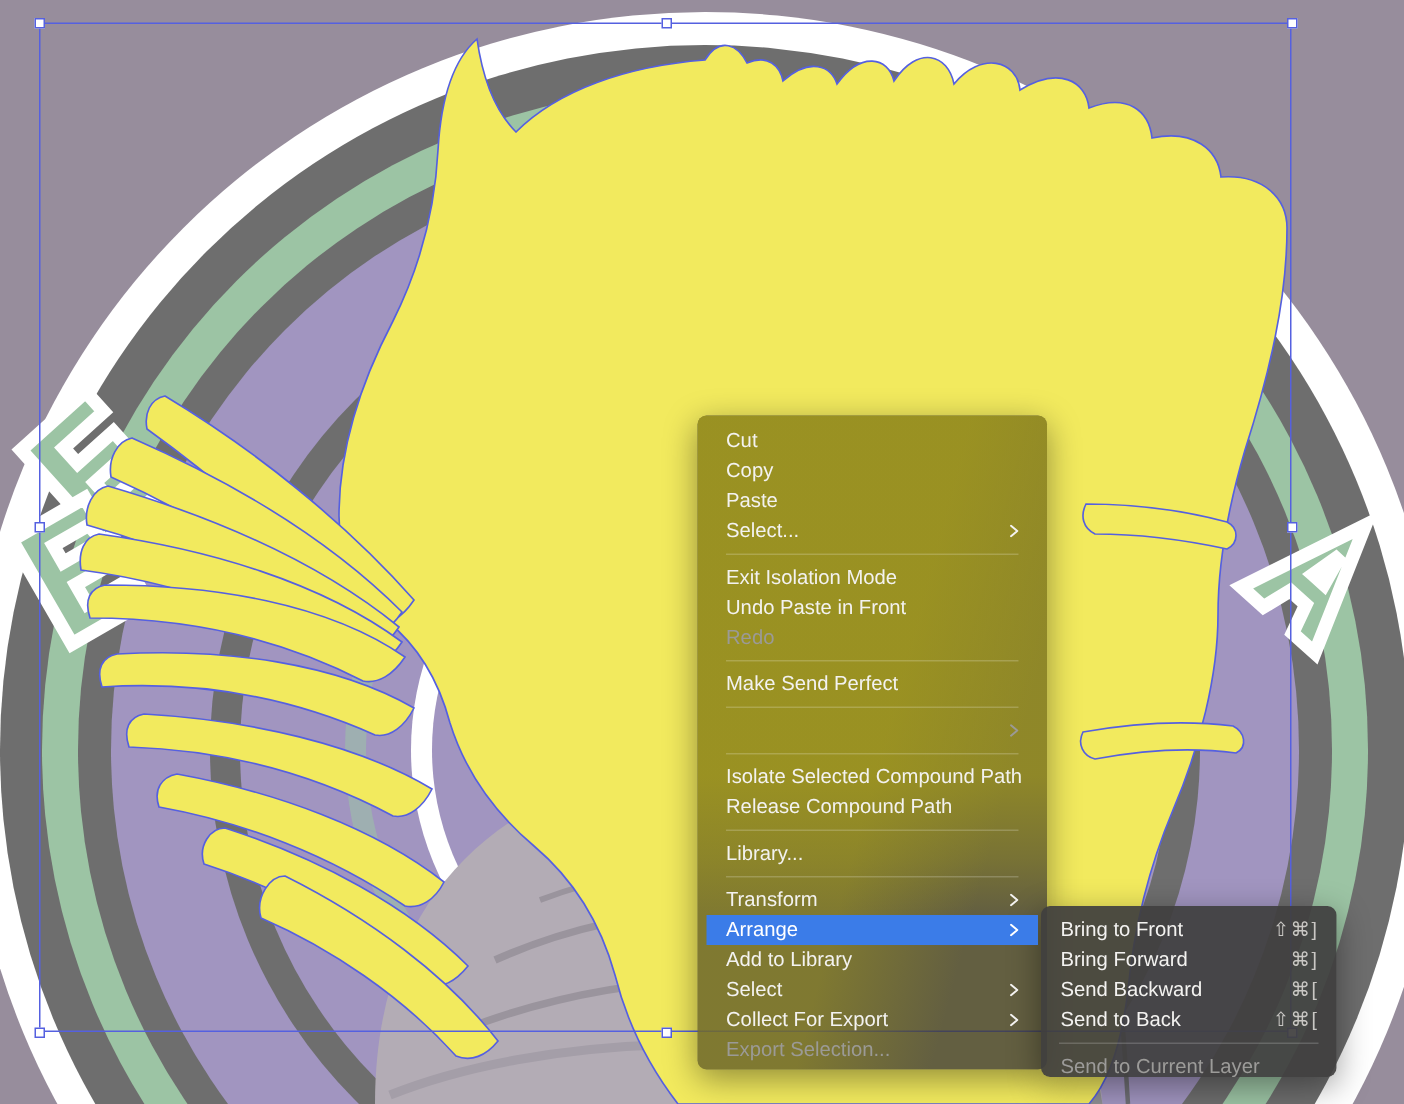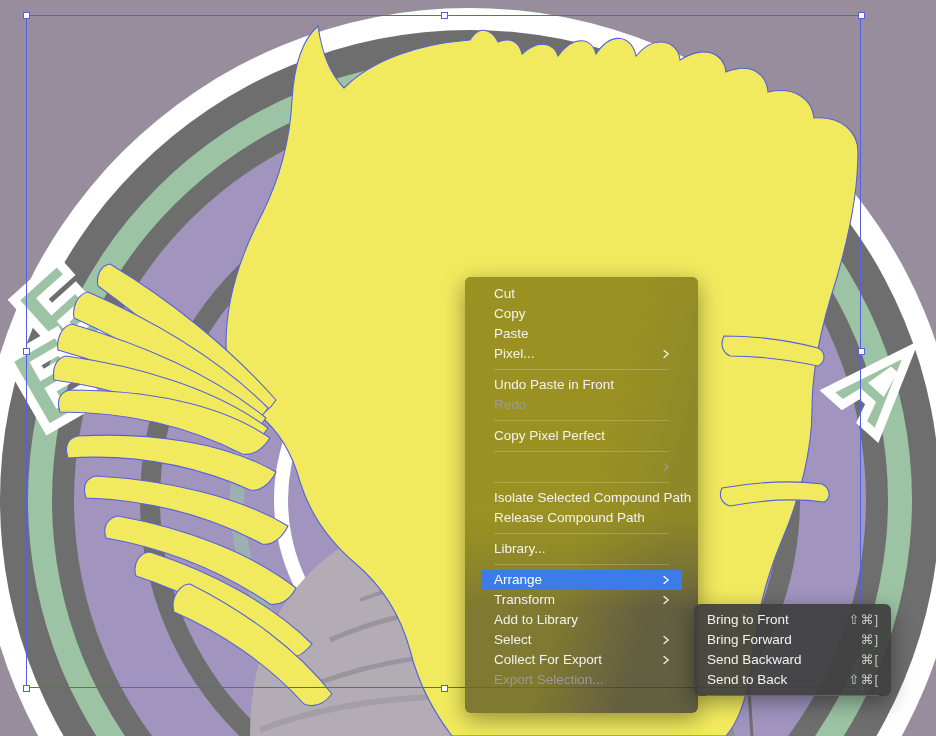--- a/index.html
+++ b/index.html
@@ -52,24 +52,24 @@
         rgba(170,160,25,0.30) 295px,
         rgba(170,160,25,0.00) 332px),
       linear-gradient(105deg,
         rgba(170,160,25,0.40) 0%,
         rgba(170,160,25,0.40) 52%,
         rgba(170,160,25,0.00) 78%);
     pointer-events:none;
   }
   .ctx-menu.sub{
     left:694px; top:604px;
-    width:197px; height:92px;
+    width:197px; height:114px;
     background:rgba(64,62,62,0.93);
   }
-  .ctx-inner{ position:relative; z-index:2; padding:7px 16px; }
+  .ctx-inner{ position:relative; z-index:2; padding:7px 6px; }
   .ctx-menu.sub .ctx-inner{ padding:6px 0; }
 
   .mi{
     position:relative;
     height:20px;
     line-height:20px;
     padding:0 12px 0 13px;
     color:#f3f2f0;
     white-space:nowrap;
     display:flex;
@@ -221,37 +221,40 @@
       <div class="mi">
         <span class="mi-label">Cut</span>
       </div>
       <div class="mi">
         <span class="mi-label">Copy</span>
       </div>
       <div class="mi">
         <span class="mi-label">Paste</span>
       </div>
       <div class="mi">
-        <span class="mi-label">Pixel...</span>
-        <span class="chev">
-          <svg viewBox="0 0 9 9" width="9" height="9">
-            <path d="M2 1 L6.2 4.5 L2 8" fill="none" stroke="currentColor" stroke-width="1.3" stroke-linecap="round" stroke-linejoin="round"></path>
-          </svg>
-        </span>
-      </div>
-      <div class="sep"></div>
+        <span class="mi-label">Select...</span>
+        <span class="chev">
+          <svg viewBox="0 0 9 9" width="9" height="9">
+            <path d="M2 1 L6.2 4.5 L2 8" fill="none" stroke="currentColor" stroke-width="1.3" stroke-linecap="round" stroke-linejoin="round"></path>
+          </svg>
+        </span>
+      </div>
+      <div class="sep"></div>
+      <div class="mi">
+        <span class="mi-label">Exit Isolation Mode</span>
+      </div>
       <div class="mi">
         <span class="mi-label">Undo Paste in Front</span>
       </div>
       <div class="mi disabled">
         <span class="mi-label">Redo</span>
       </div>
       <div class="sep"></div>
       <div class="mi">
-        <span class="mi-label">Copy Pixel Perfect</span>
+        <span class="mi-label">Make Send Perfect</span>
       </div>
       <div class="sep"></div>
       <div class="mi disabled">
         <span class="chev">
           <svg viewBox="0 0 9 9" width="9" height="9">
             <path d="M2 1 L6.2 4.5 L2 8" fill="none" stroke="currentColor" stroke-width="1.3" stroke-linecap="round" stroke-linejoin="round"></path>
           </svg>
         </span>
       </div>
       <div class="sep"></div>
@@ -259,37 +262,37 @@
         <span class="mi-label">Isolate Selected Compound Path</span>
       </div>
       <div class="mi">
         <span class="mi-label">Release Compound Path</span>
       </div>
       <div class="sep"></div>
       <div class="mi">
         <span class="mi-label">Library...</span>
       </div>
       <div class="sep"></div>
+      <div class="mi">
+        <span class="mi-label">Transform</span>
+        <span class="chev">
+          <svg viewBox="0 0 9 9" width="9" height="9">
+            <path d="M2 1 L6.2 4.5 L2 8" fill="none" stroke="currentColor" stroke-width="1.3" stroke-linecap="round" stroke-linejoin="round"></path>
+          </svg>
+        </span>
+      </div>
       <div class="mi selected">
         <span class="mi-label">Arrange</span>
         <span class="chev">
           <svg viewBox="0 0 9 9" width="9" height="9">
             <path d="M2 1 L6.2 4.5 L2 8" fill="none" stroke="currentColor" stroke-width="1.3" stroke-linecap="round" stroke-linejoin="round"></path>
           </svg>
         </span>
       </div>
       <div class="mi">
-        <span class="mi-label">Transform</span>
-        <span class="chev">
-          <svg viewBox="0 0 9 9" width="9" height="9">
-            <path d="M2 1 L6.2 4.5 L2 8" fill="none" stroke="currentColor" stroke-width="1.3" stroke-linecap="round" stroke-linejoin="round"></path>
-          </svg>
-        </span>
-      </div>
-      <div class="mi">
         <span class="mi-label">Add to Library</span>
       </div>
       <div class="mi">
         <span class="mi-label">Select</span>
         <span class="chev">
           <svg viewBox="0 0 9 9" width="9" height="9">
             <path d="M2 1 L6.2 4.5 L2 8" fill="none" stroke="currentColor" stroke-width="1.3" stroke-linecap="round" stroke-linejoin="round"></path>
           </svg>
         </span>
       </div>
@@ -319,14 +322,17 @@
       </div>
       <div class="mi">
         <span class="mi-label">Send Backward</span>
         <span class="shortcut">⌘[</span>
       </div>
       <div class="mi">
         <span class="mi-label">Send to Back</span>
         <span class="shortcut">⇧⌘[</span>
       </div>
       <div class="sep"></div>
+      <div class="mi disabled">
+        <span class="mi-label">Send to Current Layer</span>
+      </div>
     </div>
 </div>
 
 </body></html>

